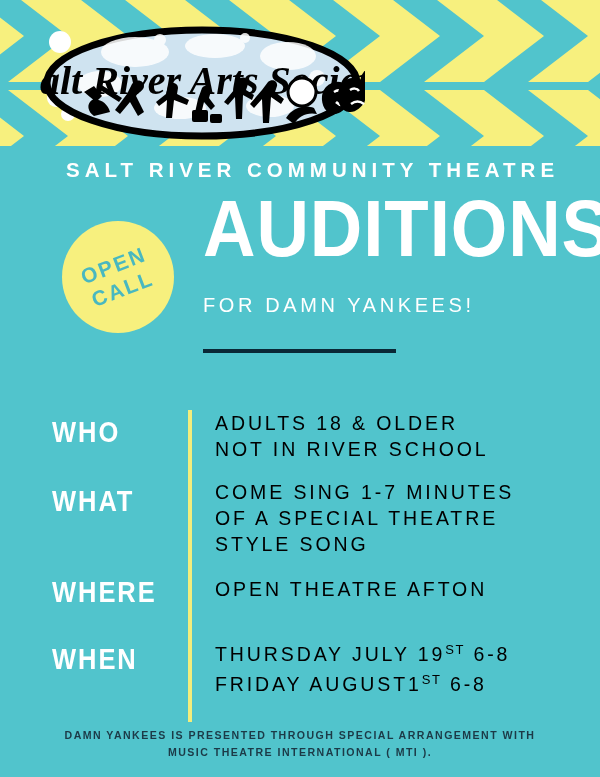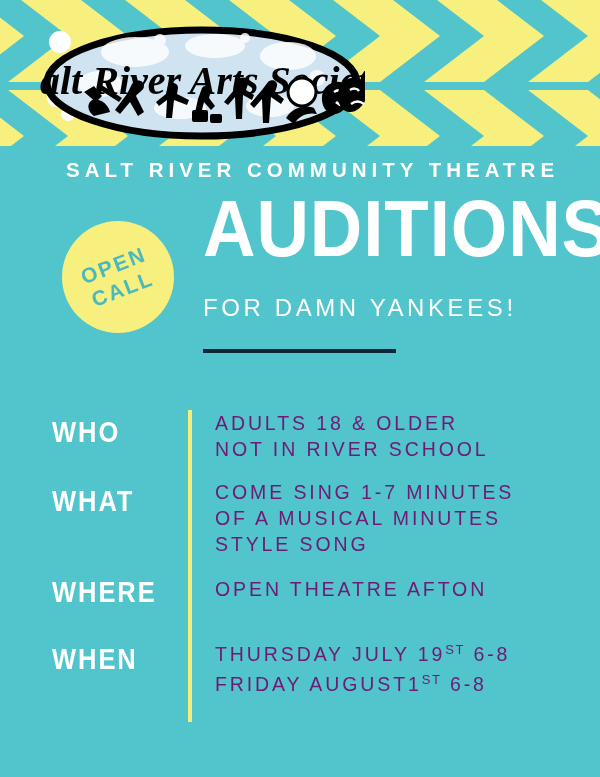--- a/index.html
+++ b/index.html
@@ -65,21 +65,21 @@
     transform: scaleX(0.92);
     transform-origin: left top;
     white-space: nowrap;
   }
 
   .subheadline {
     position: absolute;
     left: 203px;
     top: 294px;
     color: #ffffff;
-    font-size: 24px;
+    font-size: 20px;
     letter-spacing: 3.6px;
     font-weight: 400;
     white-space: nowrap;
   }
 
   .rule {
     position: absolute;
     left: 203px;
     top: 349px;
     width: 193px;
@@ -138,21 +138,21 @@
     font-size: 29px;
     font-weight: 700;
     letter-spacing: 2.2px;
     transform: scaleX(0.88);
     transform-origin: left top;
     white-space: nowrap;
   }
   .row-value {
     position: absolute;
     left: 215px;
-    color: #701a75;
+    color: #000000;
     font-size: 19.5px;
     font-weight: 400;
     letter-spacing: 2.9px;
     line-height: 26px;
     white-space: nowrap;
   }
   .row-value sup {
     font-size: 13px;
     letter-spacing: 1.6px;
     vertical-align: 7px;
@@ -283,21 +283,21 @@
     <div class="row-value">
       <div>ADULTS 18 &amp; OLDER</div>
       <div>NOT IN RIVER SCHOOL</div>
     </div>
   </div>
 
   <div class="row r-what">
     <div class="row-label">WHAT</div>
     <div class="row-value">
       <div>COME SING 1-7 MINUTES</div>
-      <div>OF A MUSICAL MINUTES</div>
+      <div>OF A SPECIAL THEATRE</div>
       <div>STYLE SONG</div>
     </div>
   </div>
 
   <div class="row r-where">
     <div class="row-label">WHERE</div>
     <div class="row-value">
       <div>OPEN THEATRE AFTON</div>
     </div>
   </div>
@@ -307,14 +307,18 @@
     <div class="row-value">
       <div>
         <span>THURSDAY JULY 19</span><sup>ST</sup><span> 6-8</span>
       </div>
       <div>
         <span>FRIDAY AUGUST1</span><sup>ST</sup><span> 6-8</span>
       </div>
     </div>
   </div>
 
+  <div class="footer">
+    <div>DAMN YANKEES IS PRESENTED THROUGH SPECIAL ARRANGEMENT WITH</div>
+    <div>MUSIC THEATRE INTERNATIONAL ( MTI ).</div>
+  </div>
 
 </div>
 
 </body></html>

